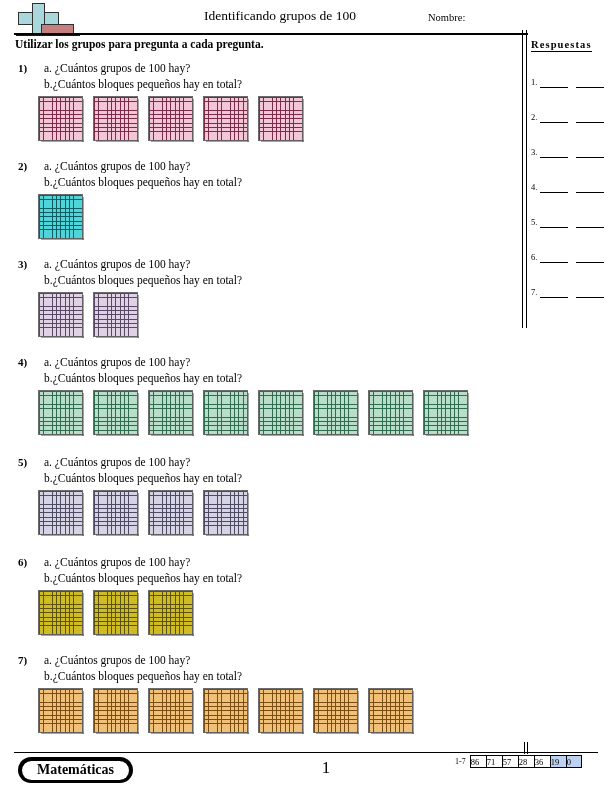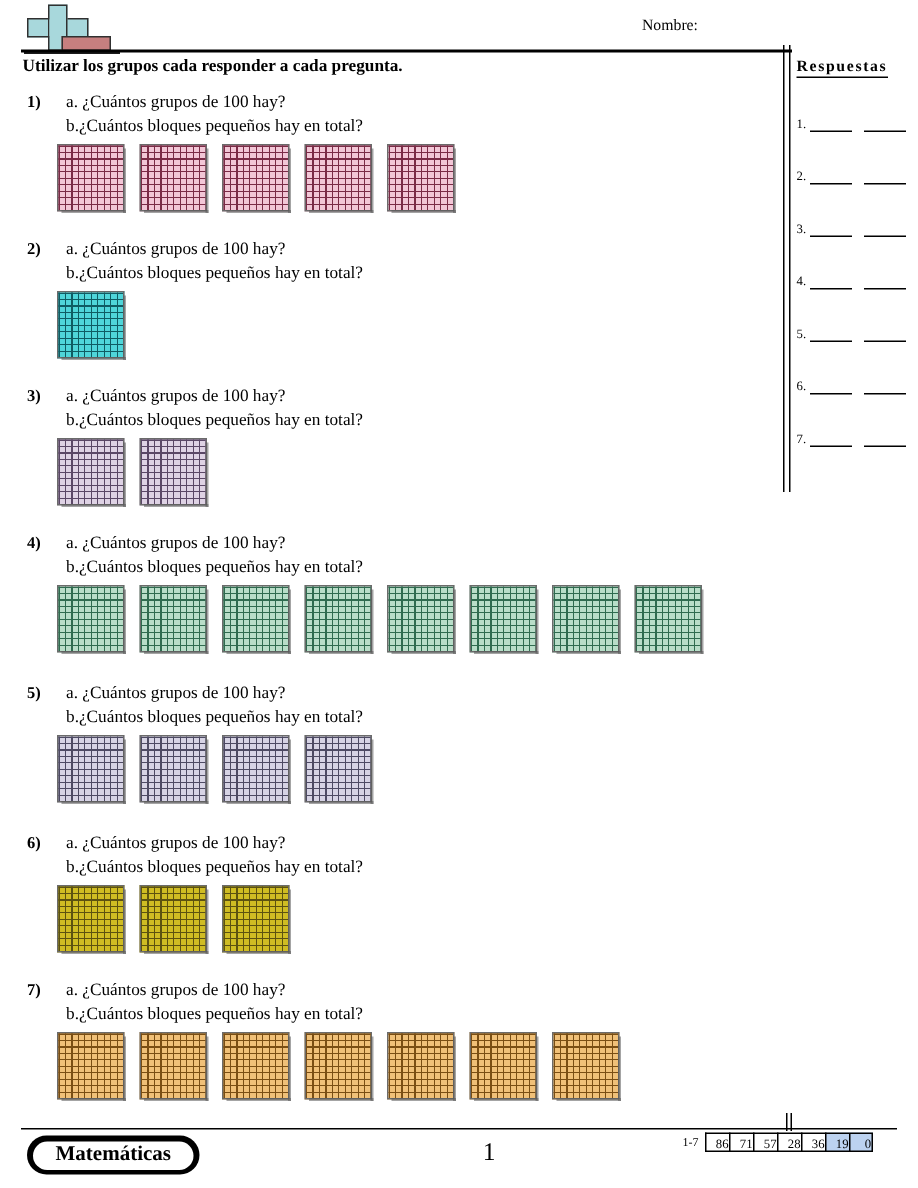--- a/index.html
+++ b/index.html
@@ -242,21 +242,21 @@
     padding: 0 4px 0 0;
     display: flex;
     align-items: center;
     font-size: 8px;
     text-align: center;
   }
   .score-cell {
     width: 16px;
     border: 1px solid #000;
     border-right: none;
-    text-align: right;
+    text-align: left;
     line-height: 13px;
     height: 13px;
     box-sizing: border-box;
   }
   .score-cell:last-child { border-right: 1px solid #000; }
   .score-cell.hl { background: #bcd2f0; }
   #footer-tick {
     position: absolute;
     left: 524px; top: 742px;
     width: 4px; height: 12px;
@@ -269,25 +269,26 @@
 <body>
 
 <div id="header">
   <div id="logo-mark">
     <div class="plus-h"></div>
     <div class="plus-v"></div>
     <div class="plus-inner"></div>
     <div class="red-bar"></div>
     <div class="base-line"></div>
   </div>
+  <div id="worksheet-title">Identificando grupos de 100</div>
   <div id="name-label">Nombre:</div>
   <div id="header-rule"></div>
 </div>
 
-<div id="instructions">Utilizar los grupos cada responder a cada pregunta.</div>
+<div id="instructions">Utilizar los grupos para pregunta a cada pregunta.</div>
 
 <div id="answer-column">
   <div id="answer-divider"></div>
   <div id="answers-heading">Respuestas</div>
   <div id="answer-rows">
       <div class="answer-row" style="top: 45px;">
         <span class="answer-num">1.</span>
         <div class="answer-blank b1"></div>
         <div class="answer-blank b2"></div>
       </div>

